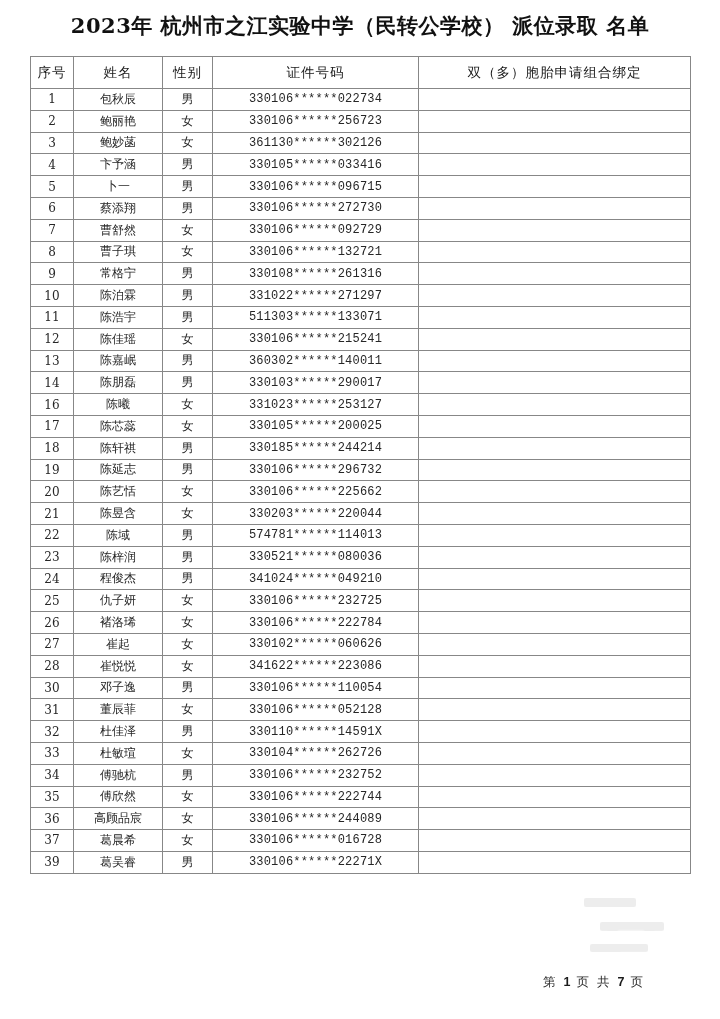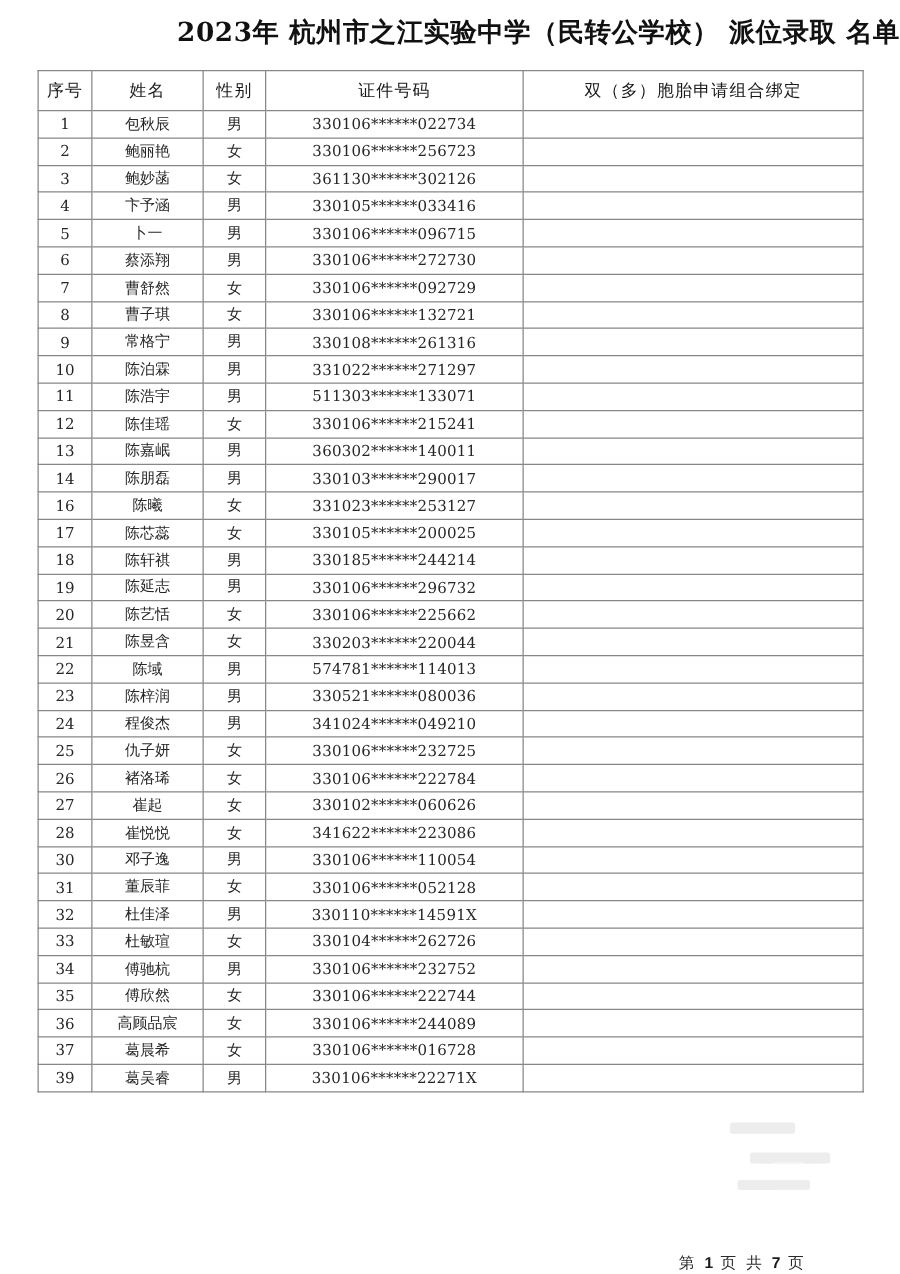--- a/index.html
+++ b/index.html
@@ -8,21 +8,21 @@
     width:720px;height:1019px;
     background:#ffffff;
     overflow:hidden;
     font-family:"DejaVu Serif","Liberation Serif",serif;
     color:#1f1f1f;
   }
   .title{
     position:absolute;
     top:12px;left:0;right:0;
     margin:0;
-    text-align:right;
+    text-align:center;
     font-size:21px;
     font-weight:600;
     letter-spacing:0.5px;
     color:#111;
     font-family:"DejaVu Serif","Liberation Serif",serif;
   }
   table.roster{
     position:absolute;
     left:30px;top:56px;
     width:660px;
@@ -43,21 +43,21 @@
     font-size:13.5px;
     font-weight:normal;
     color:#181818;
     letter-spacing:1px;
   }
   table.roster td{
     height:20.8px;
     font-size:12px;
     color:#262626;
   }
-  td.c-id{font-size:11.5px;letter-spacing:0.2px;}
+  td.c-id{font-size:11.5px;letter-spacing:0.2px;font-family:Liberation Mono, monospace;}
   td.c-no{font-size:11.5px;}
   
   .watermark{
     position:absolute;
     left:570px;top:874px;
     width:128px;height:92px;
     pointer-events:none;
     z-index:5;
   }
   .watermark .wm{
@@ -70,21 +70,20 @@
     background:rgba(175,175,175,0.22);
     box-shadow:none;
   }
   .footer{
     position:absolute;
     top:974px;left:543px;
     font-size:12.5px;
     color:#2a2a2a;
     letter-spacing:2px;
     white-space:nowrap;
-    margin-top:28px;
   }
   .footer .num{
     font-family:"Liberation Sans","DejaVu Sans",sans-serif;
     font-weight:bold;
     font-size:12.5px;
     letter-spacing:0;
     padding:0 6px;
     color:#1b1b1b;
   }
 </style>

